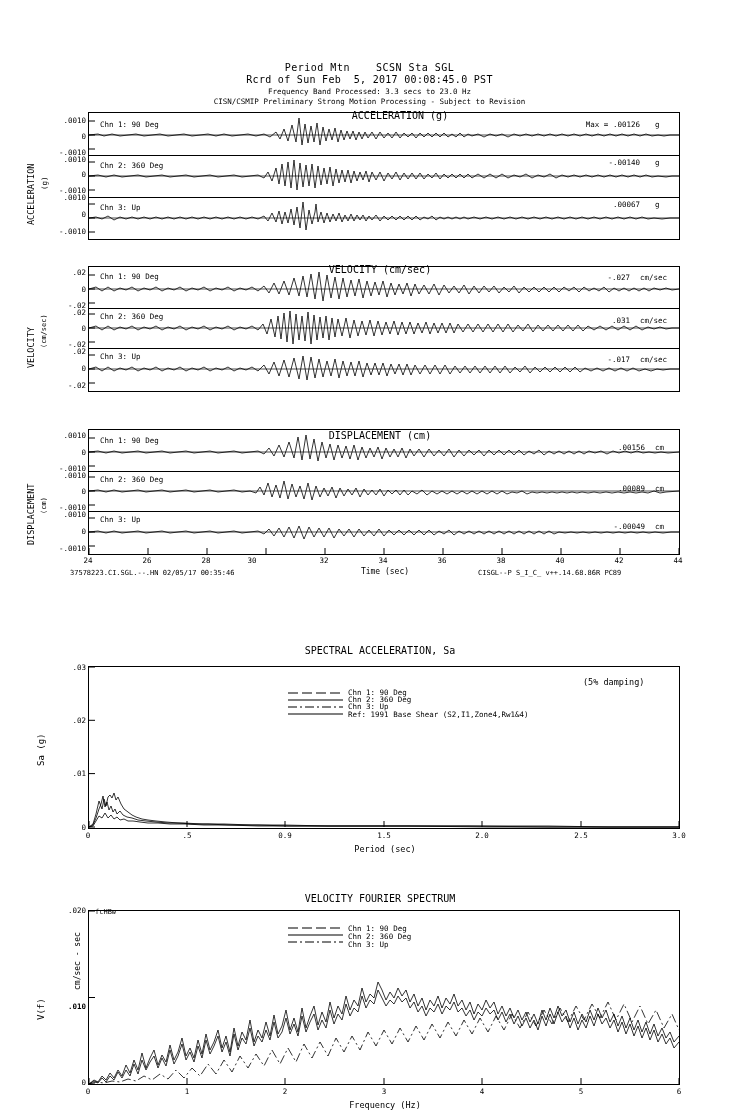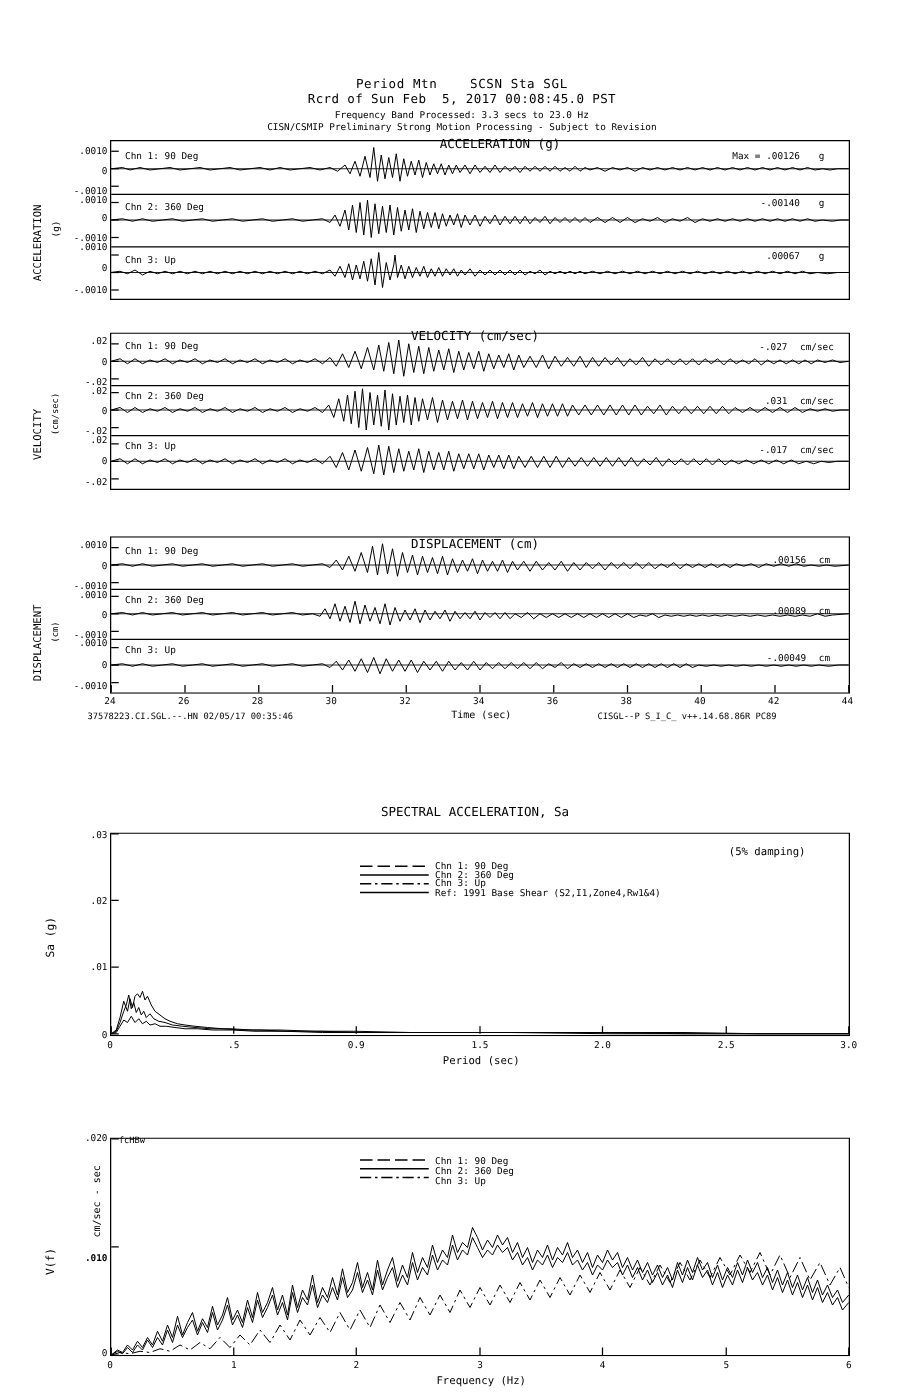--- a/index.html
+++ b/index.html
@@ -193,21 +193,21 @@
   <div class="t r" style="left:520px;top:443px;width:125px;font-size:7.5px;">.00156</div>
   <div class="t" style="left:655px;top:443px;font-size:7.5px;">cm</div>
   <div class="t r" style="left:520px;top:484px;width:125px;font-size:7.5px;">.00089</div>
   <div class="t" style="left:655px;top:484px;font-size:7.5px;">cm</div>
   <div class="t r" style="left:520px;top:522px;width:125px;font-size:7.5px;">-.00049</div>
   <div class="t" style="left:655px;top:522px;font-size:7.5px;">cm</div>
 
   <div class="t c" style="left:74px;top:556px;width:28px;font-size:7.5px;">24</div>
   <div class="t c" style="left:133px;top:556px;width:28px;font-size:7.5px;">26</div>
   <div class="t c" style="left:192px;top:556px;width:28px;font-size:7.5px;">28</div>
-  <div class="t c" style="left:251px;top:556px;width:28px;font-size:7.5px;">30</div>
+  <div class="t c" style="left:238px;top:556px;width:28px;font-size:7.5px;">30</div>
   <div class="t c" style="left:310px;top:556px;width:28px;font-size:7.5px;">32</div>
   <div class="t c" style="left:369px;top:556px;width:28px;font-size:7.5px;">34</div>
   <div class="t c" style="left:428px;top:556px;width:28px;font-size:7.5px;">36</div>
   <div class="t c" style="left:487px;top:556px;width:28px;font-size:7.5px;">38</div>
   <div class="t c" style="left:546px;top:556px;width:28px;font-size:7.5px;">40</div>
   <div class="t c" style="left:605px;top:556px;width:28px;font-size:7.5px;">42</div>
   <div class="t c" style="left:664px;top:556px;width:28px;font-size:7.5px;">44</div>
 
   <div class="t c" style="left:330px;top:567px;width:110px;font-size:8px;">Time (sec)</div>
 
@@ -259,20 +259,21 @@
   <div class="t c" style="left:75px;top:831px;width:26px;font-size:7.5px;">0</div>
   <div class="t c" style="left:174px;top:831px;width:26px;font-size:7.5px;">.5</div>
   <div class="t c" style="left:272px;top:831px;width:26px;font-size:7.5px;">0.9</div>
   <div class="t c" style="left:371px;top:831px;width:26px;font-size:7.5px;">1.5</div>
   <div class="t c" style="left:469px;top:831px;width:26px;font-size:7.5px;">2.0</div>
   <div class="t c" style="left:568px;top:831px;width:26px;font-size:7.5px;">2.5</div>
   <div class="t c" style="left:666px;top:831px;width:26px;font-size:7.5px;">3.0</div>
 
   <div class="t c" style="left:320px;top:844px;width:130px;font-size:8.5px;">Period (sec)</div>
 
+  <div class="t c" style="left:80px;top:893px;width:600px;font-size:10px;">VELOCITY FOURIER SPECTRUM</div>
 
   <div class="t r" style="left:40px;top:906px;width:46px;font-size:7.5px;">.020</div>
   <div class="t r" style="left:40px;top:1002px;width:46px;font-size:7.5px;font-weight:bold;">.010</div>
   <div class="t r" style="left:40px;top:1078px;width:46px;font-size:7.5px;">0</div>
 
   <div class="vert" style="left:36px;top:1020px;font-size:9px;">V(f)</div>
   <div class="vert" style="left:73px;top:990px;font-size:8px;">cm/sec - sec</div>
 
   <svg style="position:absolute;left:88px;top:910px;" width="592" height="175">
     <rect x="0.5" y="0.5" width="591" height="174" fill="none" stroke="#000" stroke-width="1"></rect>

